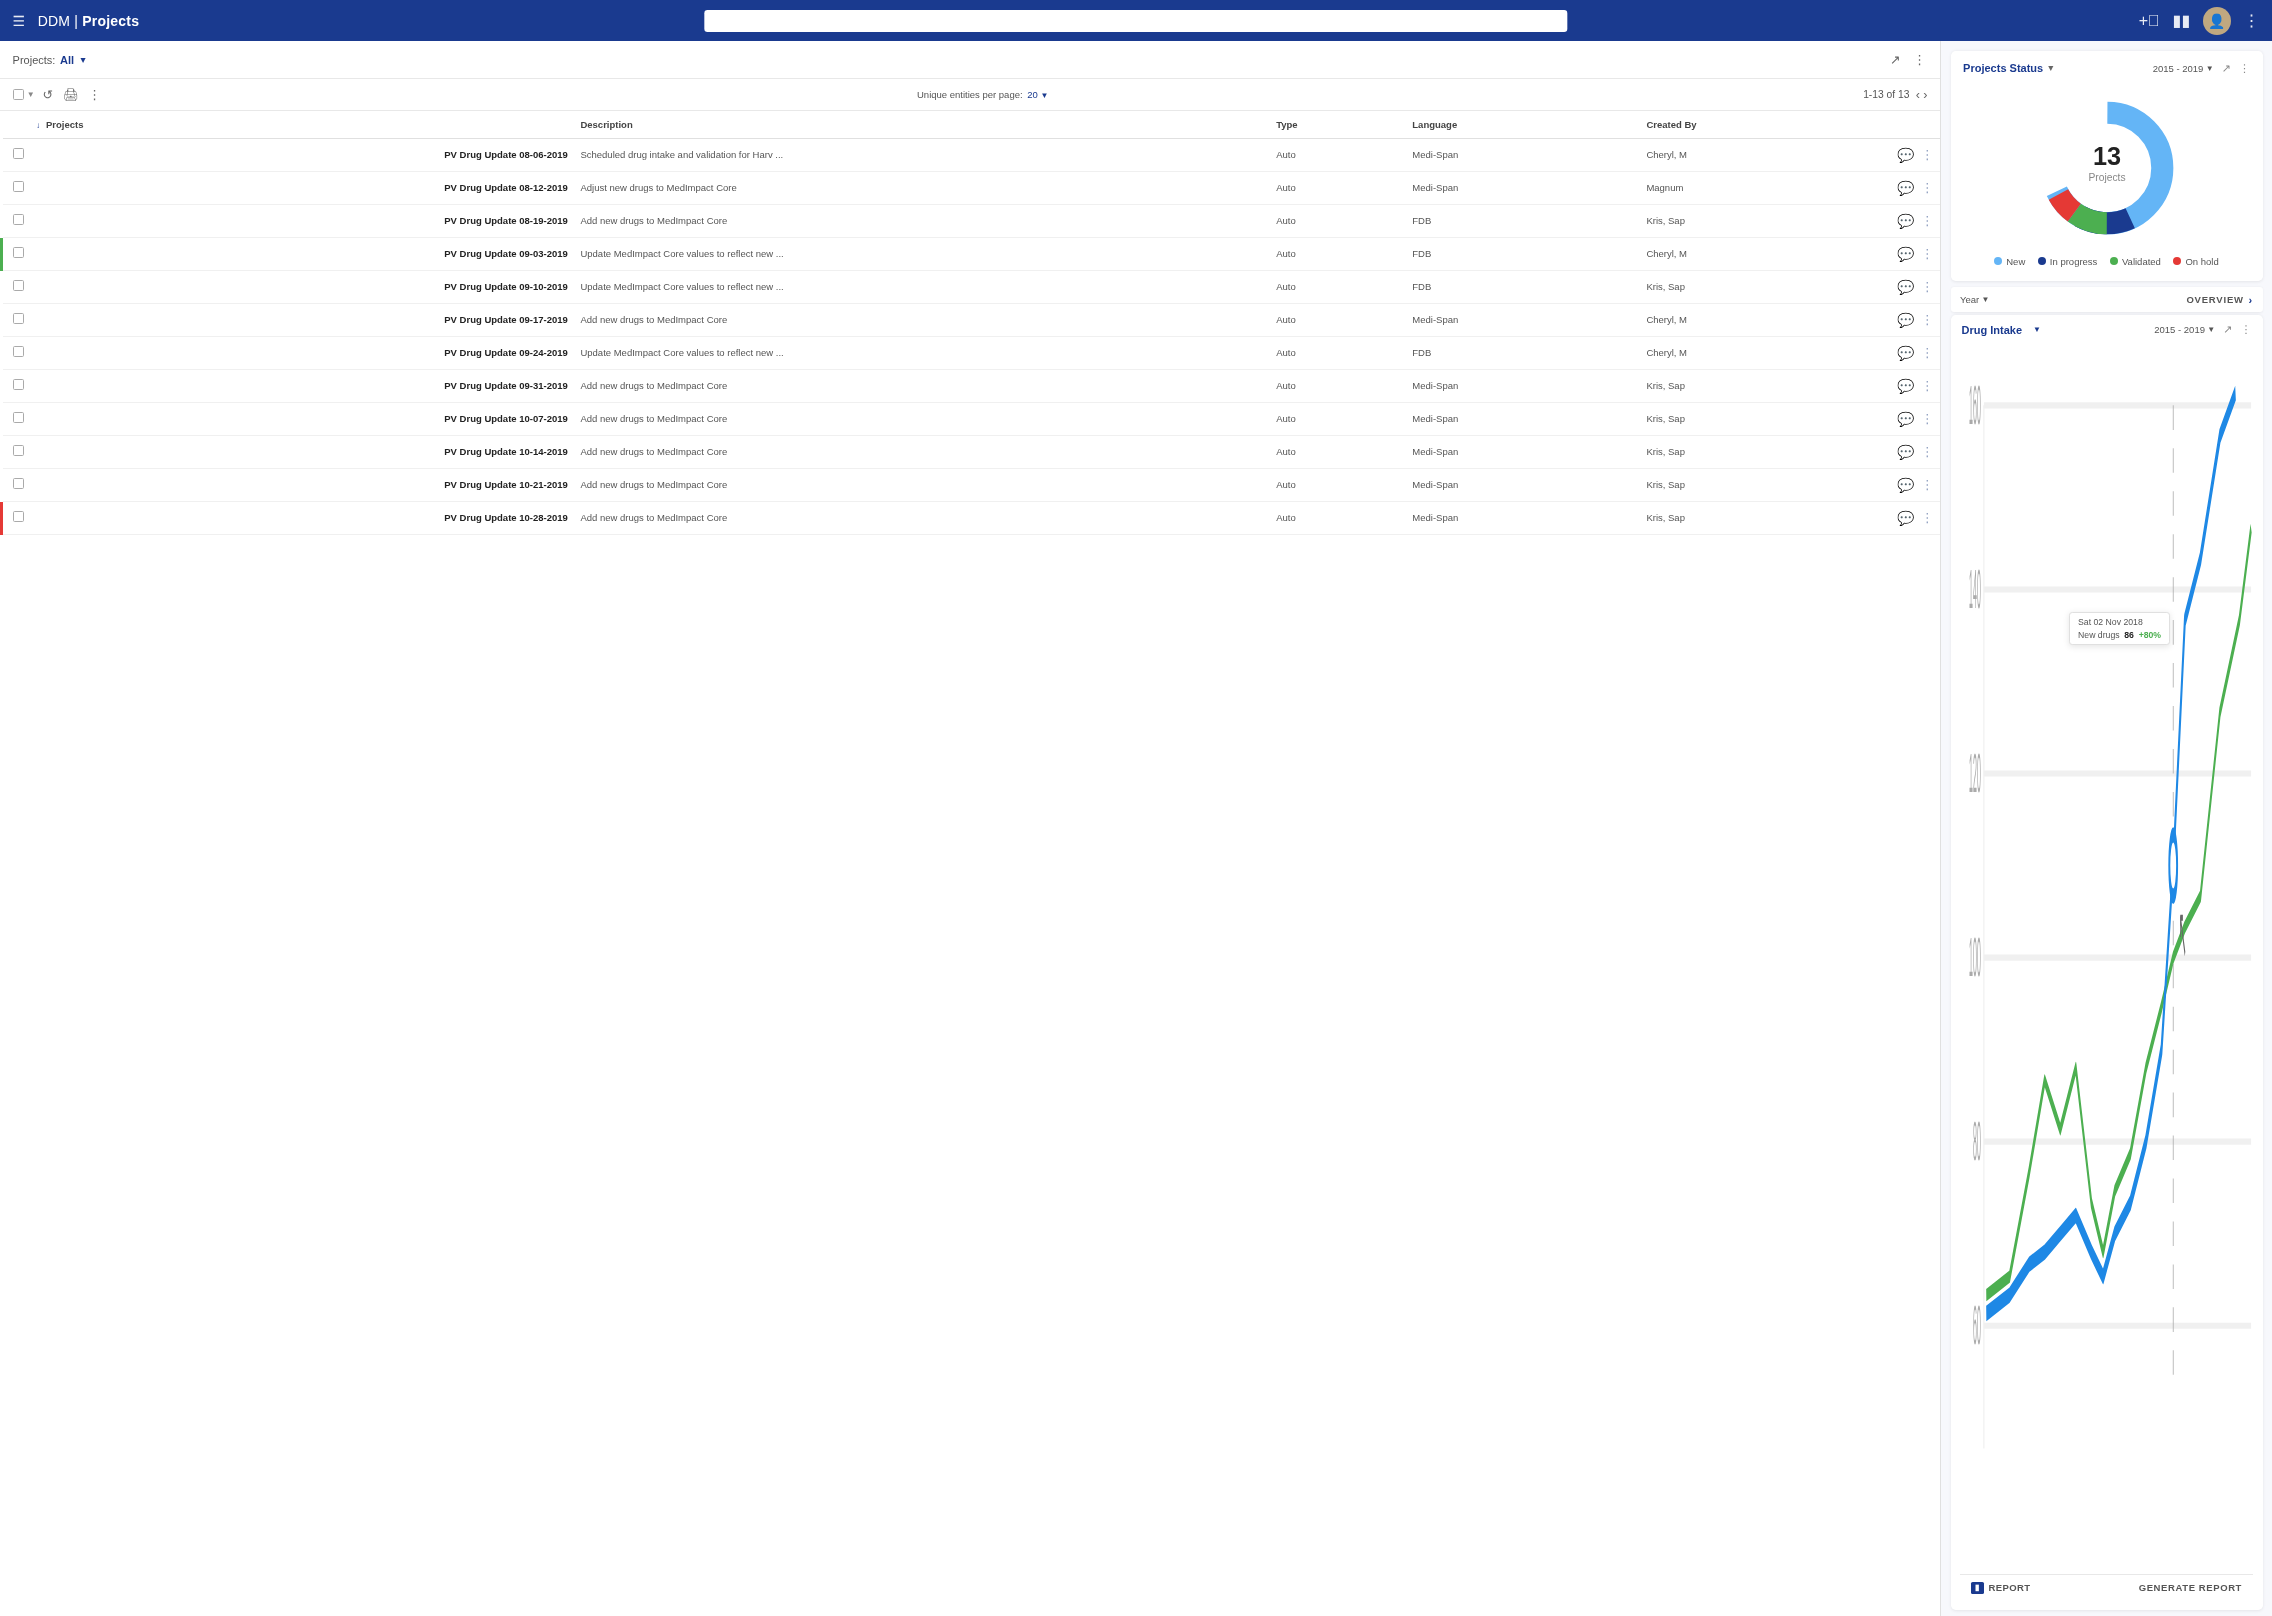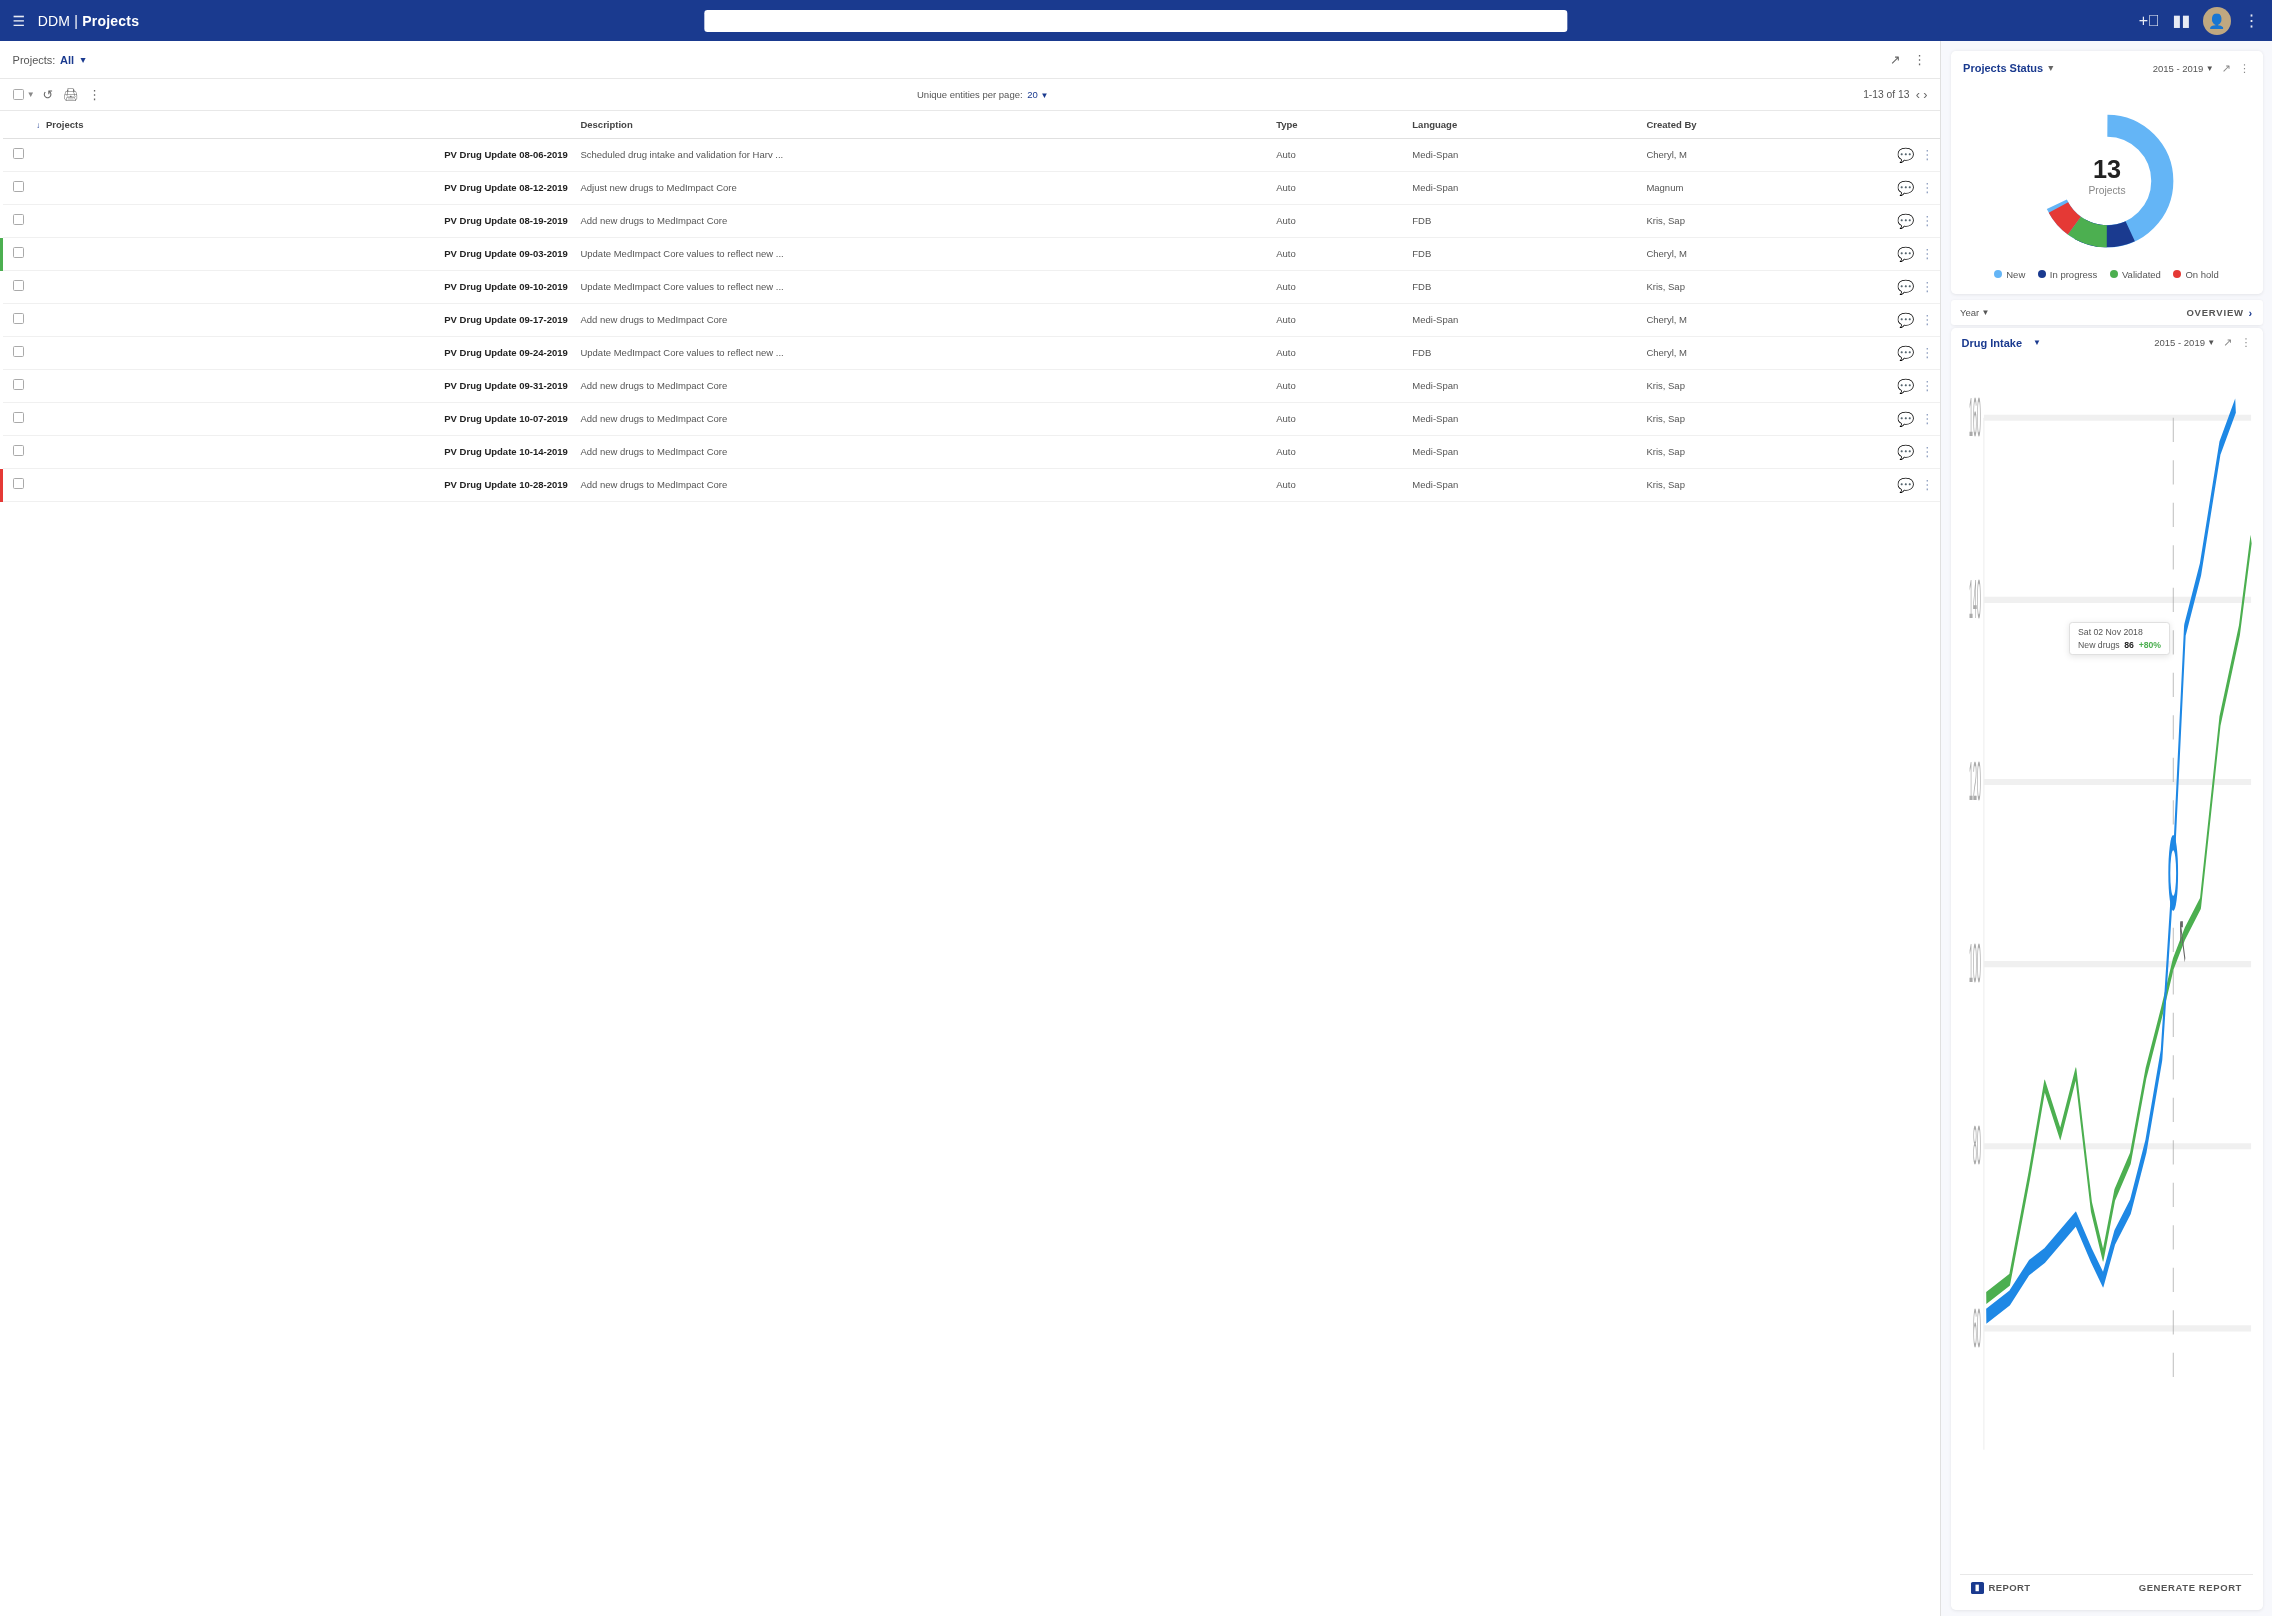--- a/index.html
+++ b/index.html
@@ -158,21 +158,21 @@
       background: white;
       margin: 9.5px 9.5px 6.3px 9.5px;
       border-radius: 4.7px;
       box-shadow: 0 0.8px 3.2px rgba(0,0,0,0.08);
       padding: 11px 12.6px;
     }
     .card-header {
       display: flex;
       align-items: center;
       justify-content: space-between;
-      margin-bottom: 19px;
+      margin-bottom: 6px;
       text-align: center;
     }
     .card-title {
       font-size: 11px;
       font-weight: 700;
       color: #1a3a8f;
       display: flex;
       align-items: center;
       gap: 3.2px;
       cursor: pointer;
@@ -535,20 +535,36 @@
       <td class="td-type">Auto</td>
       <td class="td-lang">Medi-Span</td>
       <td class="td-creator">Kris, Sap</td>
       <td>
         <div class="td-actions">
           <span class="comment-icon">💬</span>
           <span class="row-menu-icon">⋮</span>
         </div>
       </td>
     </tr>
+            <tr style="border-left: 3.2px solid transparent;">
+      <td style="padding-left:9.5px;">
+        <span class="cb"></span>
+      </td>
+      <td class="td-project">PV Drug Update  10-21-2019</td>
+      <td class="td-desc">Add new drugs to MedImpact Core</td>
+      <td class="td-type">Auto</td>
+      <td class="td-lang">Medi-Span</td>
+      <td class="td-creator">Kris, Sap</td>
+      <td>
+        <div class="td-actions">
+          <span class="comment-icon">💬</span>
+          <span class="row-menu-icon">⋮</span>
+        </div>
+      </td>
+    </tr>
             <tr style="border-left: 3.2px solid rgb(229, 57, 53);">
       <td style="padding-left:9.5px;">
         <span class="cb"></span>
       </td>
       <td class="td-project">PV Drug Update  10-28-2019</td>
       <td class="td-desc">Add new drugs to MedImpact Core</td>
       <td class="td-type">Auto</td>
       <td class="td-lang">Medi-Span</td>
       <td class="td-creator">Kris, Sap</td>
       <td>

